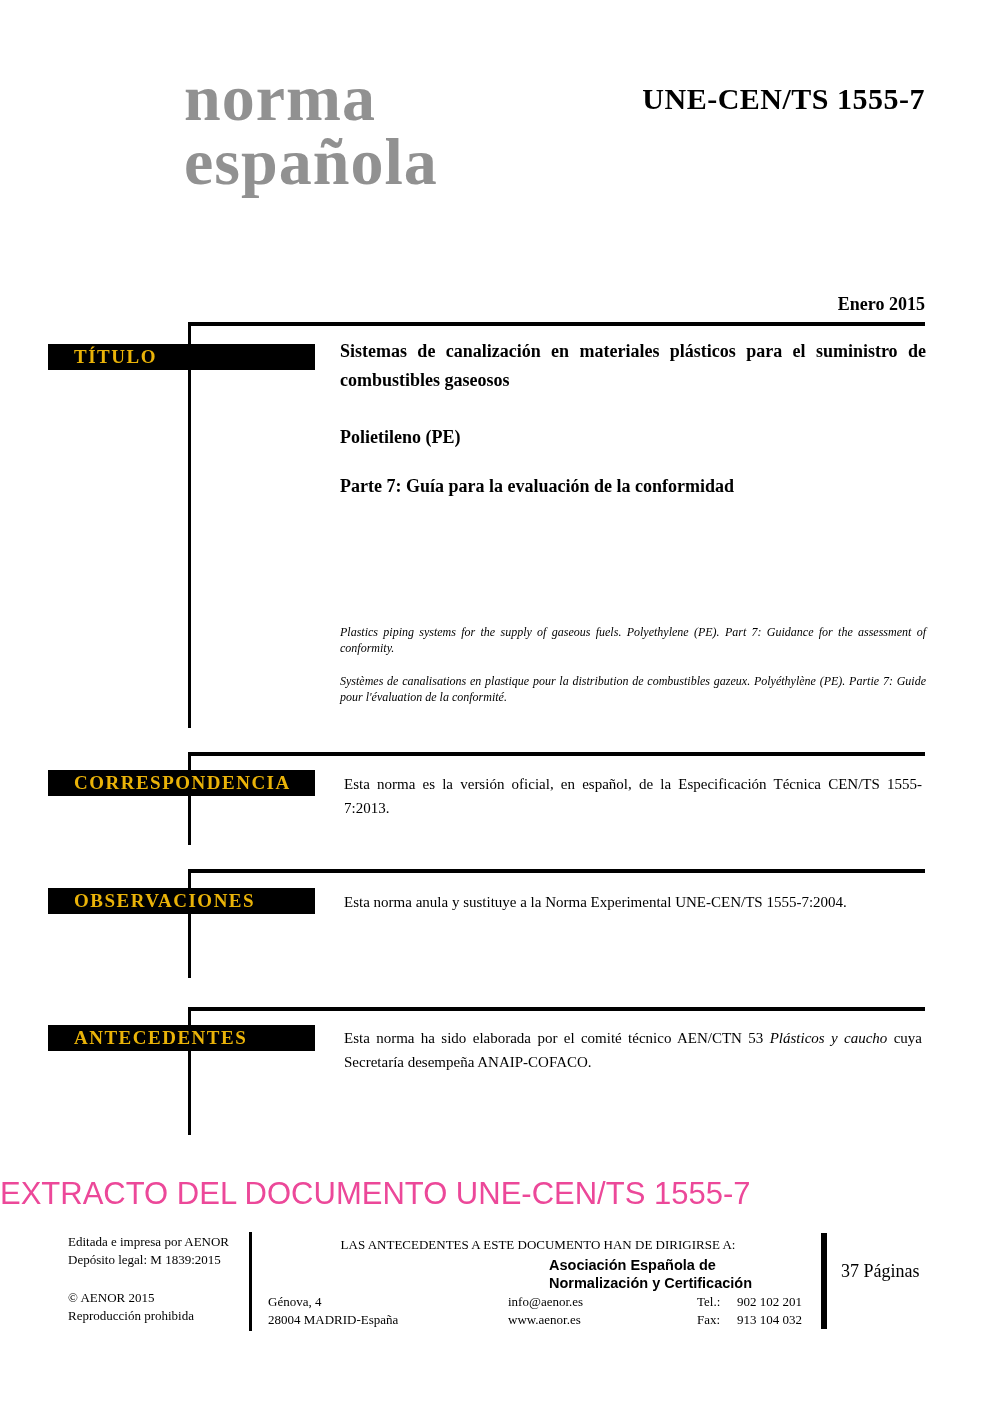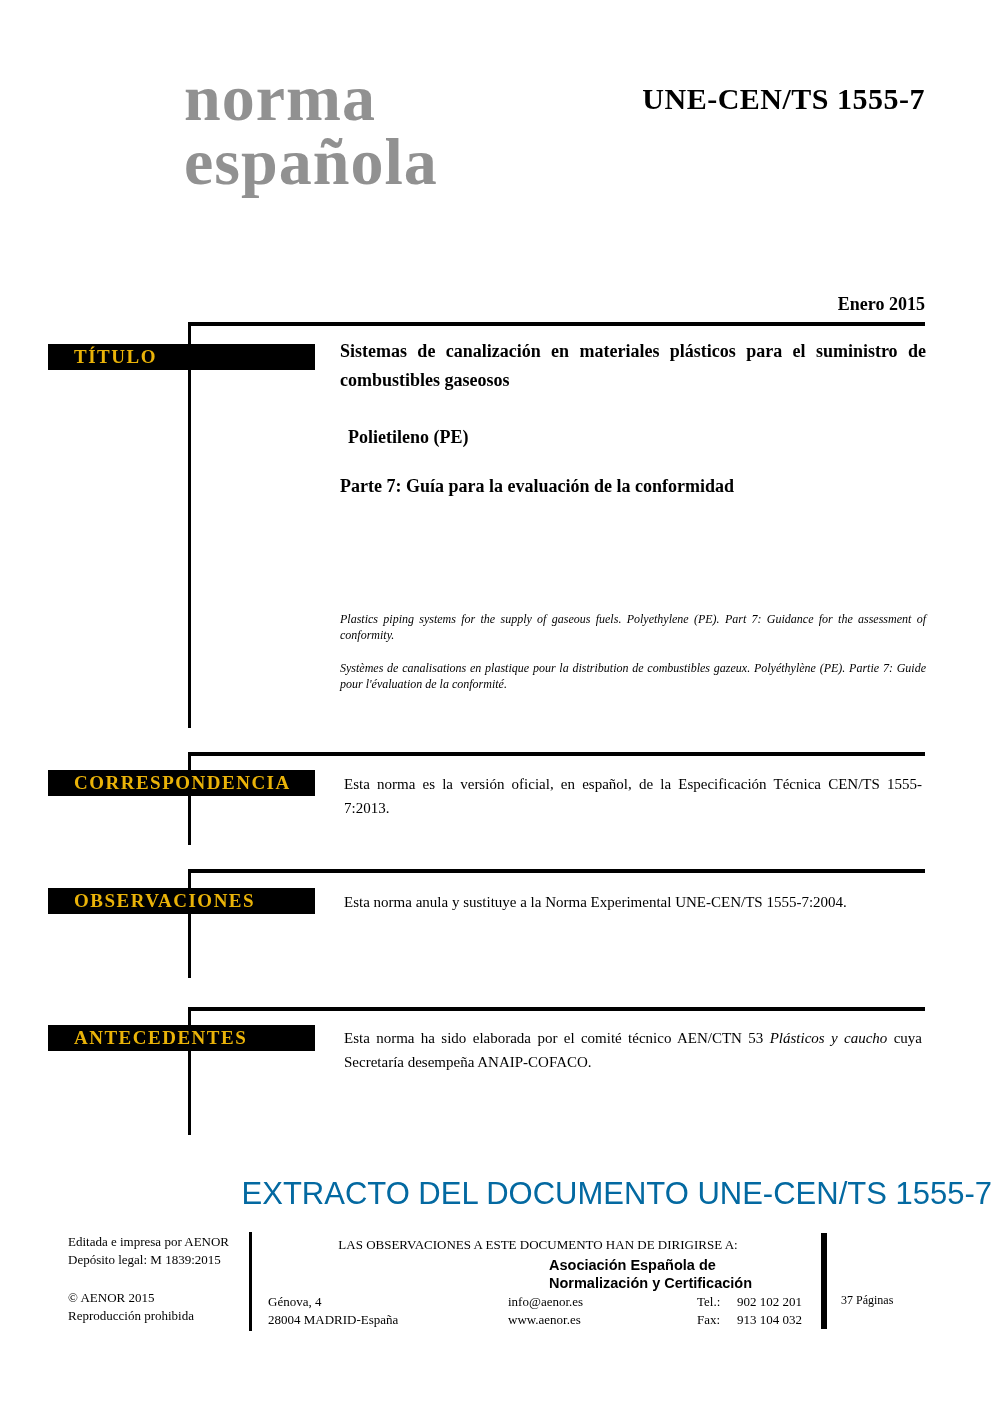--- a/index.html
+++ b/index.html
@@ -51,24 +51,24 @@
   .main-sub { font-weight:bold; font-size:18px; margin:0; }
   .lang-title {
     font-style:italic; font-size:12px; line-height:15.5px;
     text-align:justify; margin:0;
   }
   .section-text { font-size:15px; line-height:24px; margin:4px; text-align:justify; }
   .italic { font-style:italic; }
   
   .extracto {
     position:absolute; left:0; width:992px; top:1176px;
-    text-align:right;
+    text-align:left;
     font-family:"Liberation Sans", sans-serif;
     font-size:31px;
-    color:#0369a1;
+    color:#ec4899;
     letter-spacing:0px;
   }
   
   .footer-small { font-size:13px; line-height:18px; }
   .footer-left { position:absolute; left:68px; top:1233px; }
   .footer-left .grp2 { margin-top:20px; }
   .vdiv { position:absolute; background:#000; }
   .vdiv-1 { left:249px; top:1232px; width:3px; height:99px; }
   .vdiv-2 { left:821px; top:1233px; width:6px; height:96px; }
   .footer-notice {
@@ -81,45 +81,45 @@
   }
   .aenor-org {
     position:absolute; left:549px; top:1257px;
     font-family:"Liberation Sans", sans-serif;
     font-weight:bold; font-size:14.5px; line-height:17.5px;
   }
   .footer-addr  { position:absolute; left:268px; top:1293px; }
   .footer-web   { position:absolute; left:508px; top:1293px; }
   .footer-tel   { position:absolute; left:697px; top:1293px; }
   .footer-tel .lbl { display:inline-block; width:40px; }
-  .footer-pages { position:absolute; left:841px; top:1293px; font-size:12px;text-align:center; }
+  .footer-pages { position:absolute; left:841px; top:1261px; font-size:18px;text-align:center; }
 </style>
 </head>
 <body>
 
 <div class="page">
 
   <div class="brand">
     <div>norma</div>
     <div>española</div>
   </div>
   <div class="doc-code">UNE-CEN/TS 1555-7</div>
   <div class="issue-date">Enero 2015</div>
 
   <div class="hrule" style="top:322px;"></div>
   <div class="vrule" style="top:322px; height:406px;"></div>
   <div class="label-box" style="top:344px;">
     <span>TÍTULO</span>
   </div>
   <div class="body-col" style="top:337px;">
     <p class="main-title">Sistemas de canalización en materiales plásticos para el suministro de combustibles gaseosos</p>
-    <p class="main-sub" style="margin-top:33px;margin-left:8px;">Polietileno (PE)</p>
+    <p class="main-sub" style="margin-top:33px;">Polietileno (PE)</p>
     <p class="main-sub" style="margin-top:28px;">Parte 7: Guía para la evaluación de la conformidad</p>
   </div>
-  <div class="body-col" style="top:612px;">
+  <div class="body-col" style="top:625px;">
     <p class="lang-title">Plastics piping systems for the supply of gaseous fuels. Polyethylene (PE). Part 7: Guidance for the assessment of conformity.</p>
     <p class="lang-title" style="margin-top:18px;">Systèmes de canalisations en plastique pour la distribution de combustibles gazeux. Polyéthylène (PE). Partie 7: Guide pour l'évaluation de la conformité.</p>
   </div>
 
   <div class="hrule" style="top:752px;"></div>
   <div class="vrule" style="top:752px; height:93px;"></div>
   <div class="label-box" style="top:770px;">
     <span>CORRESPONDENCIA</span>
   </div>
   <div class="body-col" style="top:768px;">
@@ -148,21 +148,21 @@
 
   <div class="footer-left footer-small">
     <div>Editada e impresa por AENOR</div>
     <div>Depósito legal: M 1839:2015</div>
     <div class="grp2">© AENOR 2015</div>
     <div>Reproducción prohibida</div>
   </div>
 
   <div class="vdiv vdiv-1"></div>
 
-  <div class="footer-notice">LAS OBSERVACIONES A ESTE DOCUMENTO HAN DE DIRIGIRSE A:</div>
+  <div class="footer-notice">LAS ANTECEDENTES A ESTE DOCUMENTO HAN DE DIRIGIRSE A:</div>
 
   <div class="aenor-org">
     <div>Asociación Española de</div>
     <div>Normalización y Certificación</div>
   </div>
 
   <div class="footer-addr footer-small">
     <div>Génova, 4</div>
     <div>28004 MADRID-España</div>
   </div>

